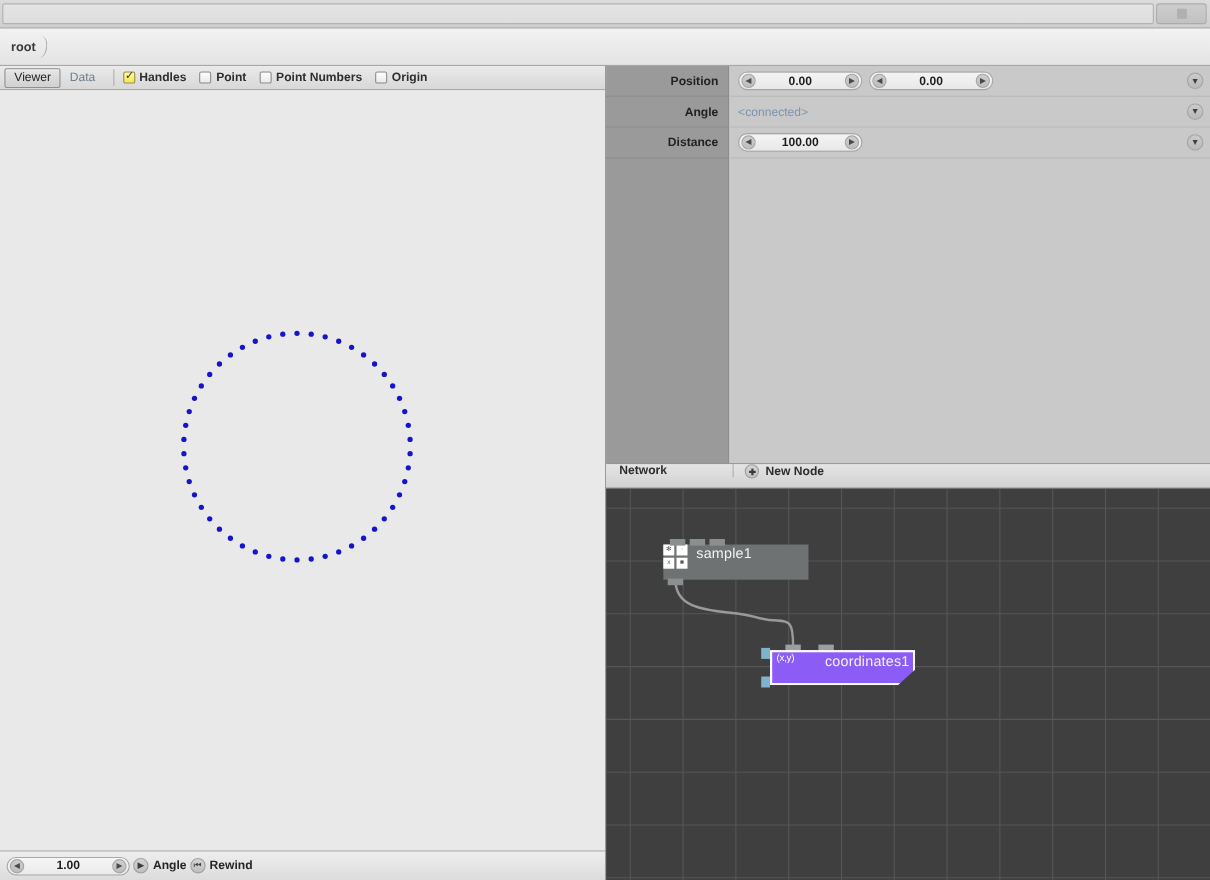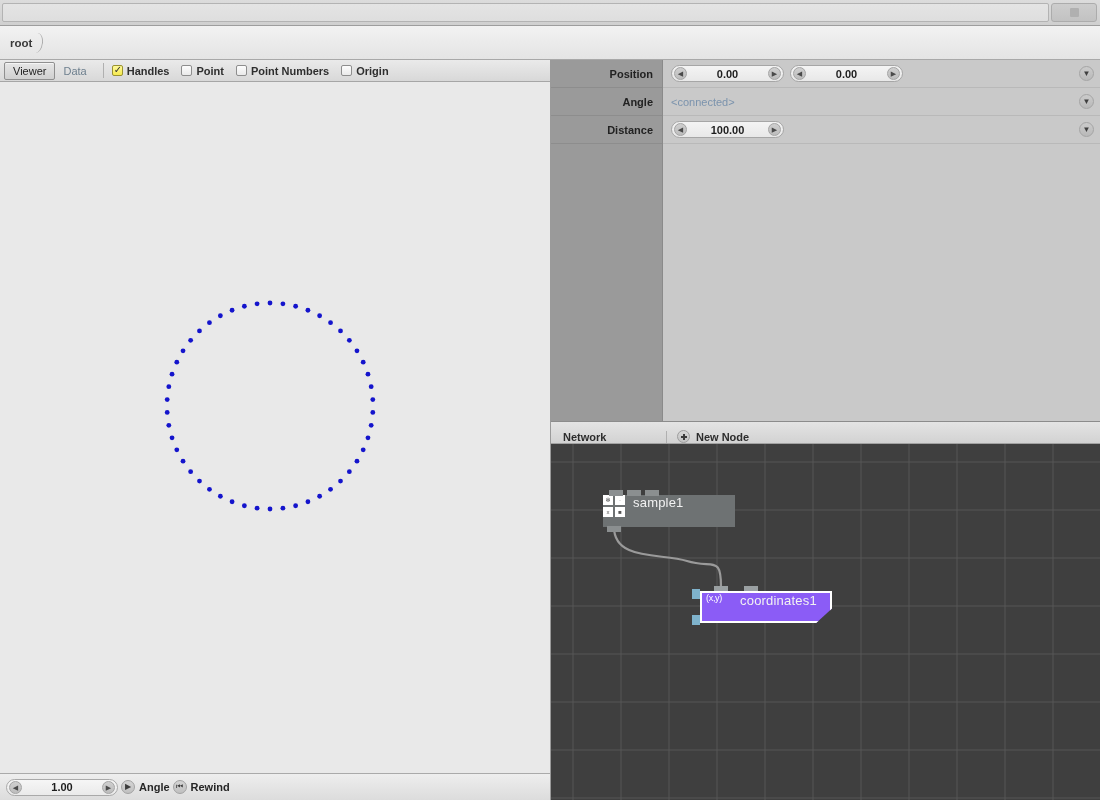--- a/index.html
+++ b/index.html
@@ -227,21 +227,21 @@
     height: 17px; width: 113px;
     background: linear-gradient(to bottom,#f4f4f4,#e8e8e8);
     border: 1px solid #a6a6a6; border-radius: 9px;
     display: flex; align-items: center; justify-content: space-between;
     padding: 0 2px;
   }
 
   
   .network-pane { flex: 1 1 auto; display: flex; flex-direction: column; min-height: 0; }
   .network-header {
-    height: 22px; display: flex; align-items: flex-end;
+    height: 22px; display: flex; align-items: flex-start;
     background: linear-gradient(to bottom,#e4e4e4,#d2d2d2);
     border-bottom: 1px solid #a2a2a2;
   }
   .nh-title {
     width: 116px; display: flex; align-items: center; padding-left: 12px;
     font-size: 11px; font-weight: bold; color: #2d2d2d;
     border-right: 1px solid #b0b0b0;
   }
   .nh-newnode { display: flex; align-items: center; gap: 6px; padding-left: 10px;
                 font-size: 11px; font-weight: bold; color: #2d2d2d; }
@@ -269,21 +269,21 @@
     border: 2px solid #ffffff;
     clip-path: polygon(0 0, 100% 0, 100% 55%, 88% 100%, 0 100%);
   }
   .node-icon-grid {
     width: 22px; height: 22px; display: grid;
     grid-template-columns: 10px 10px; grid-template-rows: 10px 10px; gap: 2px;
   }
   .nig { background: #fff; display:flex; align-items:center; justify-content:center;
          font-size: 6px; color:#555; line-height:1; }
   .node-label { color: #f2f2f2; font-size: 13px; margin-left: 8px; letter-spacing: .2px; }
-  .node.coords .node-label { margin-left: 18px; }
+  .node.coords .node-label { margin-left: 28px; }
   .coord-icon { font-size: 9px; color: #ffffff; margin-left: 4px; letter-spacing: -.3px; }
   .node-port {
     position: absolute; top: -5px; width: 14px; height: 6px; background: #8b8f90;
   }
   .node.coords .node-port { background: #9aa0a2; }
   .node-out {
     position: absolute; bottom: -5px; left: 4px; width: 14px; height: 6px; background: #8b8f90;
   }
   .node.coords .sel-left {
     position: absolute; left: -8px; top: -2px; width: 8px; height: 10px; background: #7fb3cc;

